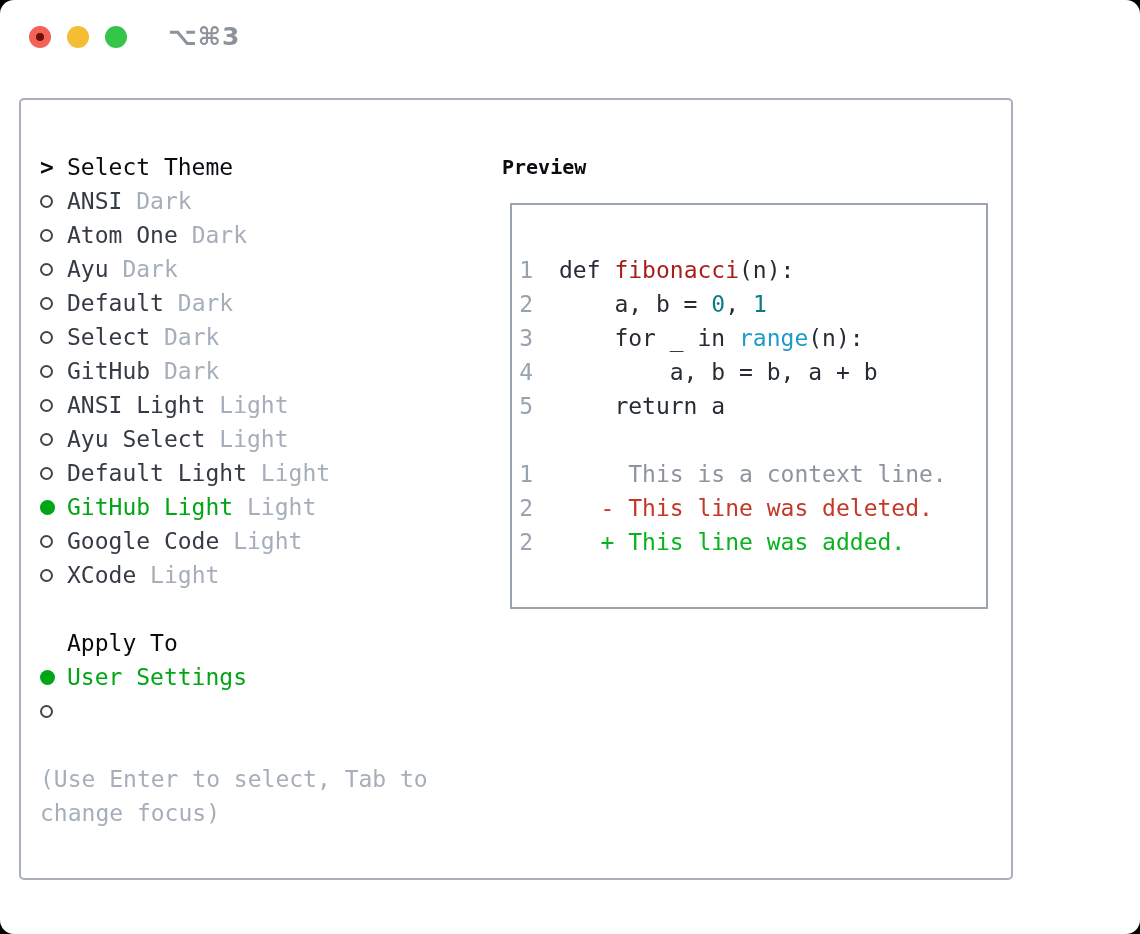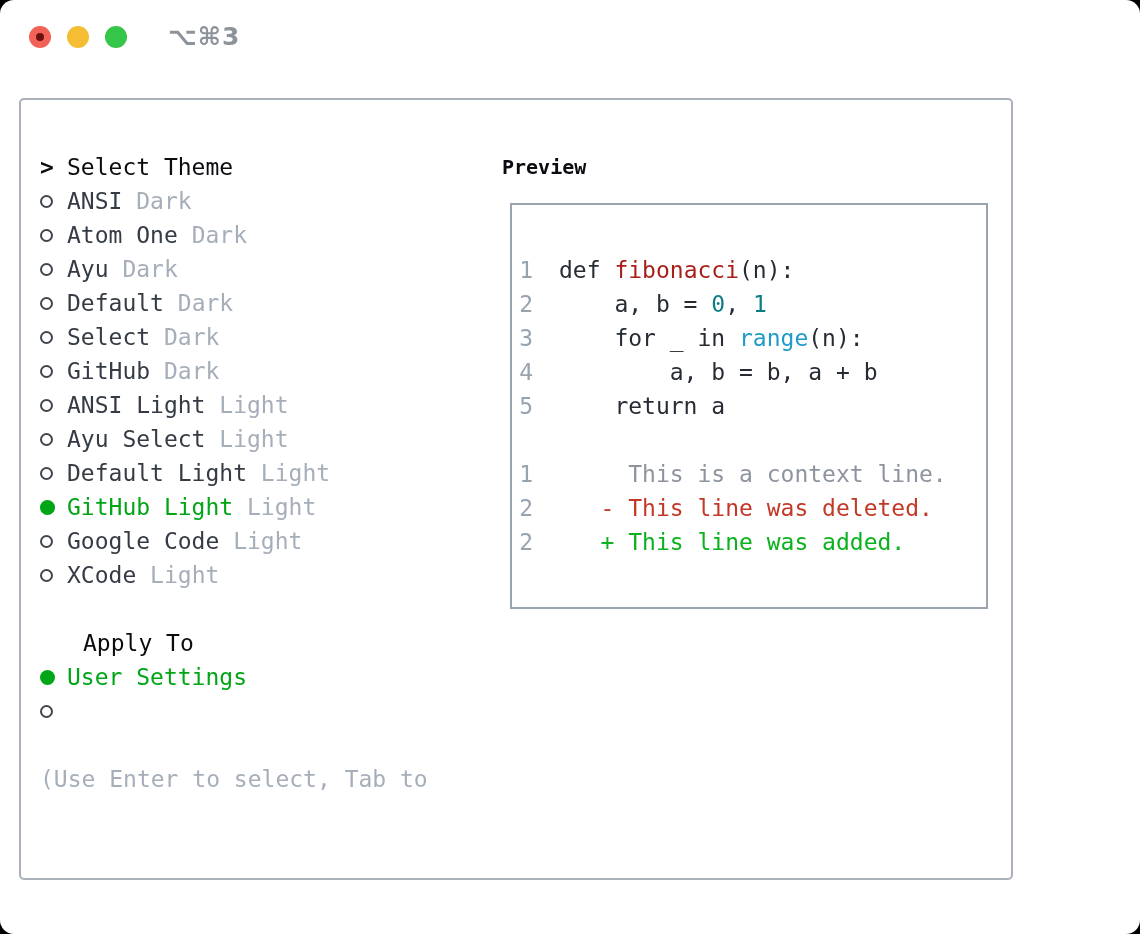--- a/index.html
+++ b/index.html
@@ -35,21 +35,21 @@
   }
   
   .left-rows{position:absolute;left:19px;top:50px;font-size:23px;line-height:34px;}
   .row{height:34px;white-space:pre;display:flex;align-items:center;}
   .marker{display:inline-flex;width:27px;align-items:center;flex:none;}
   .cursor{color:var(--header-black);font-weight:700;}
   .radio{width:13px;height:13px;border:2px solid #40464e;border-radius:50%;}
   .radio.sel{width:15px;height:15px;border:none;background:var(--accent-green);}
   .lbl{white-space:pre;}
   .hdr{color:var(--header-black);font-weight:400;}
-  .hdr2{color:var(--header-black);margin-left:16px;}
+  .hdr2{color:var(--header-black);}
   .name{color:var(--list-text);}
   .name.sel{color:var(--accent-green);}
   .variant{color:var(--muted-gray);}
   .hint{color:var(--muted-gray);}
   
   .preview-title{position:absolute;left:481px;top:50px;font-size:20px;line-height:34px;font-weight:700;color:var(--header-black);}
   .preview-box{
     position:absolute;left:489px;top:103px;width:478px;height:406px;
     border:2px solid var(--box-border);background:#fff;
     padding:48px 0 0 7px;font-size:23px;line-height:34px;
@@ -92,20 +92,21 @@
         <div class="row"><span class="marker"><span class="radio"></span></span><span class="lbl name">Default Light</span><span class="lbl variant"> Light</span></div>
         <div class="row"><span class="marker"><span class="radio sel"></span></span><span class="lbl name sel">GitHub Light</span><span class="lbl variant"> Light</span></div>
         <div class="row"><span class="marker"><span class="radio"></span></span><span class="lbl name">Google Code</span><span class="lbl variant"> Light</span></div>
         <div class="row"><span class="marker"><span class="radio"></span></span><span class="lbl name">XCode</span><span class="lbl variant"> Light</span></div>
         <div class="row"></div>
         <div class="row"><span class="marker"></span><span class="lbl hdr2">Apply To</span></div>
         <div class="row"><span class="marker"><span class="radio sel"></span></span><span class="lbl name sel">User Settings</span></div>
         <div class="row"><span class="marker"><span class="radio"></span></span></div>
         <div class="row"></div>
         <div class="row"><span class="lbl hint">(Use Enter to select, Tab to</span></div>
+        <div class="row"><span class="lbl hint">change focus)</span></div>
       </div>
 
     <div class="preview-title">Preview</div>
     <div class="preview-box" id="preview-box">
         <div class="pline">
           <span class="ln">1</span>
           <span class="seg plain">def </span>
           <span class="seg function">fibonacci</span>
           <span class="seg plain">(n):</span>
         </div>

